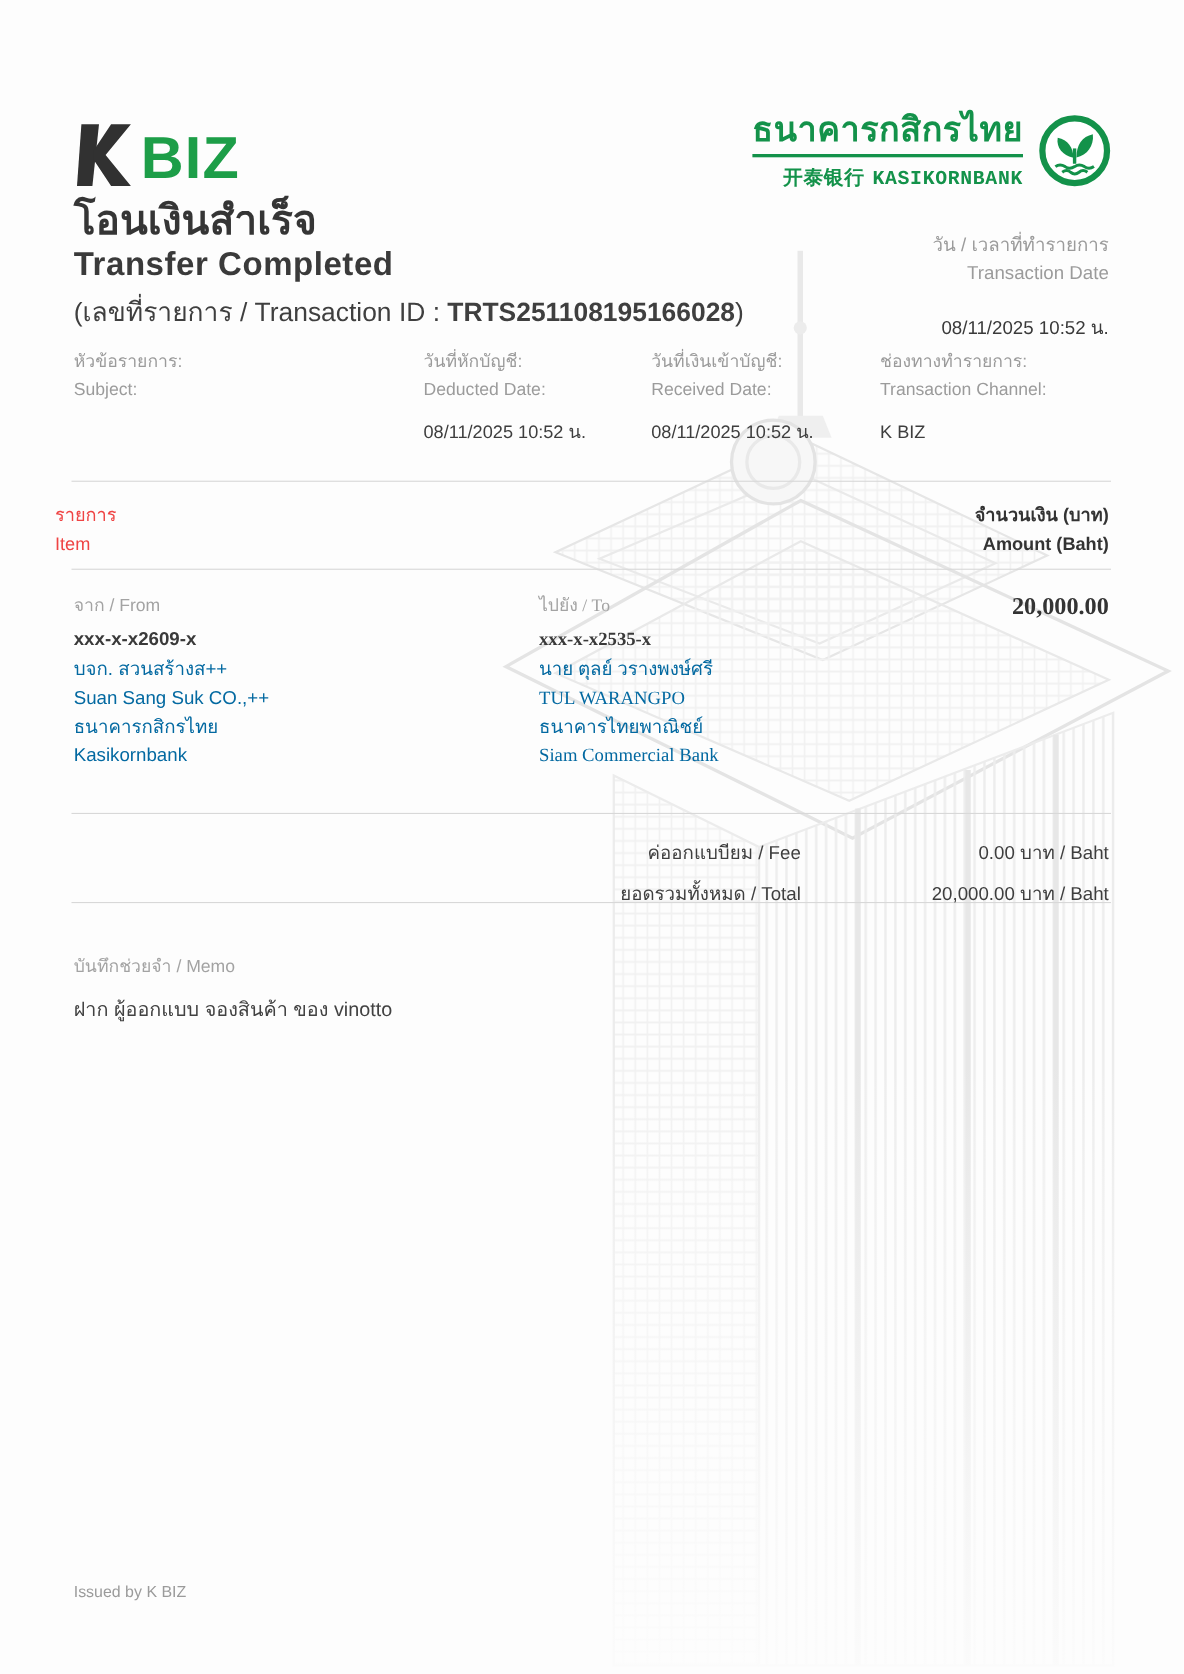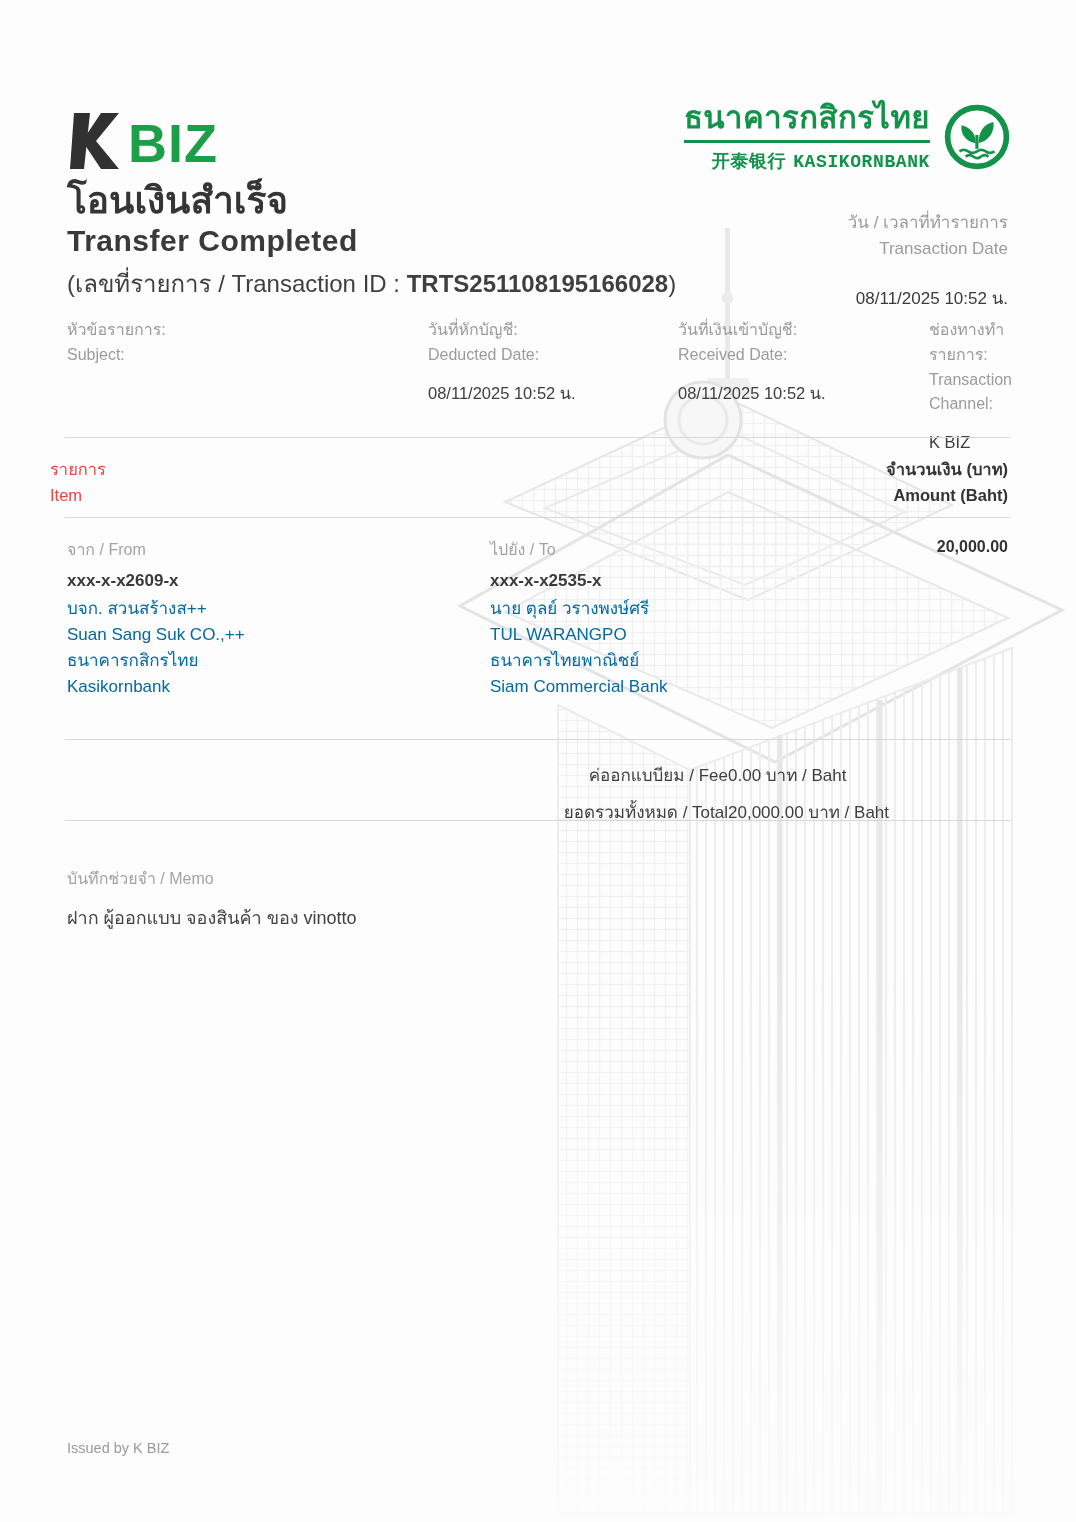--- a/index.html
+++ b/index.html
@@ -32,45 +32,45 @@
   .title-en { font-size:30px; font-weight:bold; color:#3a3a3a; margin-top:2px; letter-spacing:0.5px; }
   .txn-line { font-size:24px; color:#3f3f3f; margin-top:6px; }
   .txn-line b { font-weight:bold; }
 
   .date-block { position:absolute; right:68px; top:210px; text-align:right; }
   .date-label { font-size:17px; color:#9b9b9b; line-height:1.5; }
   .date-value { font-size:17px; color:#3a3a3a; margin-top:23px; }
 
   
   .details { position:absolute; left:67px; top:318px; right:60px;
-    display:grid; grid-template-columns:318px 207px 208px auto;gap:43px; }
+    display:grid; grid-template-columns:318px 207px 208px auto; }
   .d-label { font-size:16px; color:#9b9b9b; line-height:1.55; }
   .d-value { font-size:16.5px; color:#3e3e3e; line-height:1.55; margin-top:13px; }
 
   
   .hr { position:absolute; left:65px; width:945px; border-top:1px solid #d8d8d8; }
   .hr1 { top:437px; } .hr2 { top:517px; } .hr3 { top:739px; } .hr4 { top:820px; }
 
   
   .item-head-left  { position:absolute; left:50px;  top:456px; font-size:16.5px; line-height:1.6; color:#ef4444; }
   .item-head-right { position:absolute; right:68px; top:456px; font-size:16.5px; line-height:1.6; color:#333; font-weight:bold; text-align:right; }
 
   
   .party-from { position:absolute; left:67px;  top:537px; width:400px; }
-  .party-to   { position:absolute; left:490px; top:537px; width:360px; }
+  .party-to   { position:absolute; left:490px; top:537px; width:360px;font-family:Liberation Serif, serif; }
   .p-label   { font-size:16px; color:#a3a3a3; }
   .p-account { font-size:17px; font-weight:bold; color:#3a3a3a; margin-top:9px; }
   .p-line    { font-size:17px; color:#0369a1; margin-top:9px; line-height:1.0; }
-  .amount    { position:absolute; right:68px; top:538px; font-size:16px; font-weight:bold; color:#333; }
+  .amount    { position:absolute; right:68px; top:538px; font-size:22px; font-weight:bold; color:#333;font-family:Liberation Serif, serif; }
 
   
   .totals { position:absolute; left:67px; right:68px; top:761px; }
   .t-row { display:flex; justify-content:flex-end; align-items:baseline; margin-bottom:10px; }
   .t-label { font-size:17px; color:#3e3e3e; text-align:right; }
-  .t-value { width:280px; font-size:17px; color:#3e3e3e; text-align:left; }
+  .t-value { width:280px; font-size:17px; color:#3e3e3e; text-align:right; }
 
   
   .memo-label { position:absolute; left:67px; top:866px; font-size:16px; color:#a3a3a3; }
   .memo-value { position:absolute; left:67px; top:903px; font-size:18px; color:#424242; }
 
   
   .footer { position:absolute; left:67px; top:1440px; font-size:14.5px; color:#9b9b9b; }
 </style>
 </head>
 <body>

